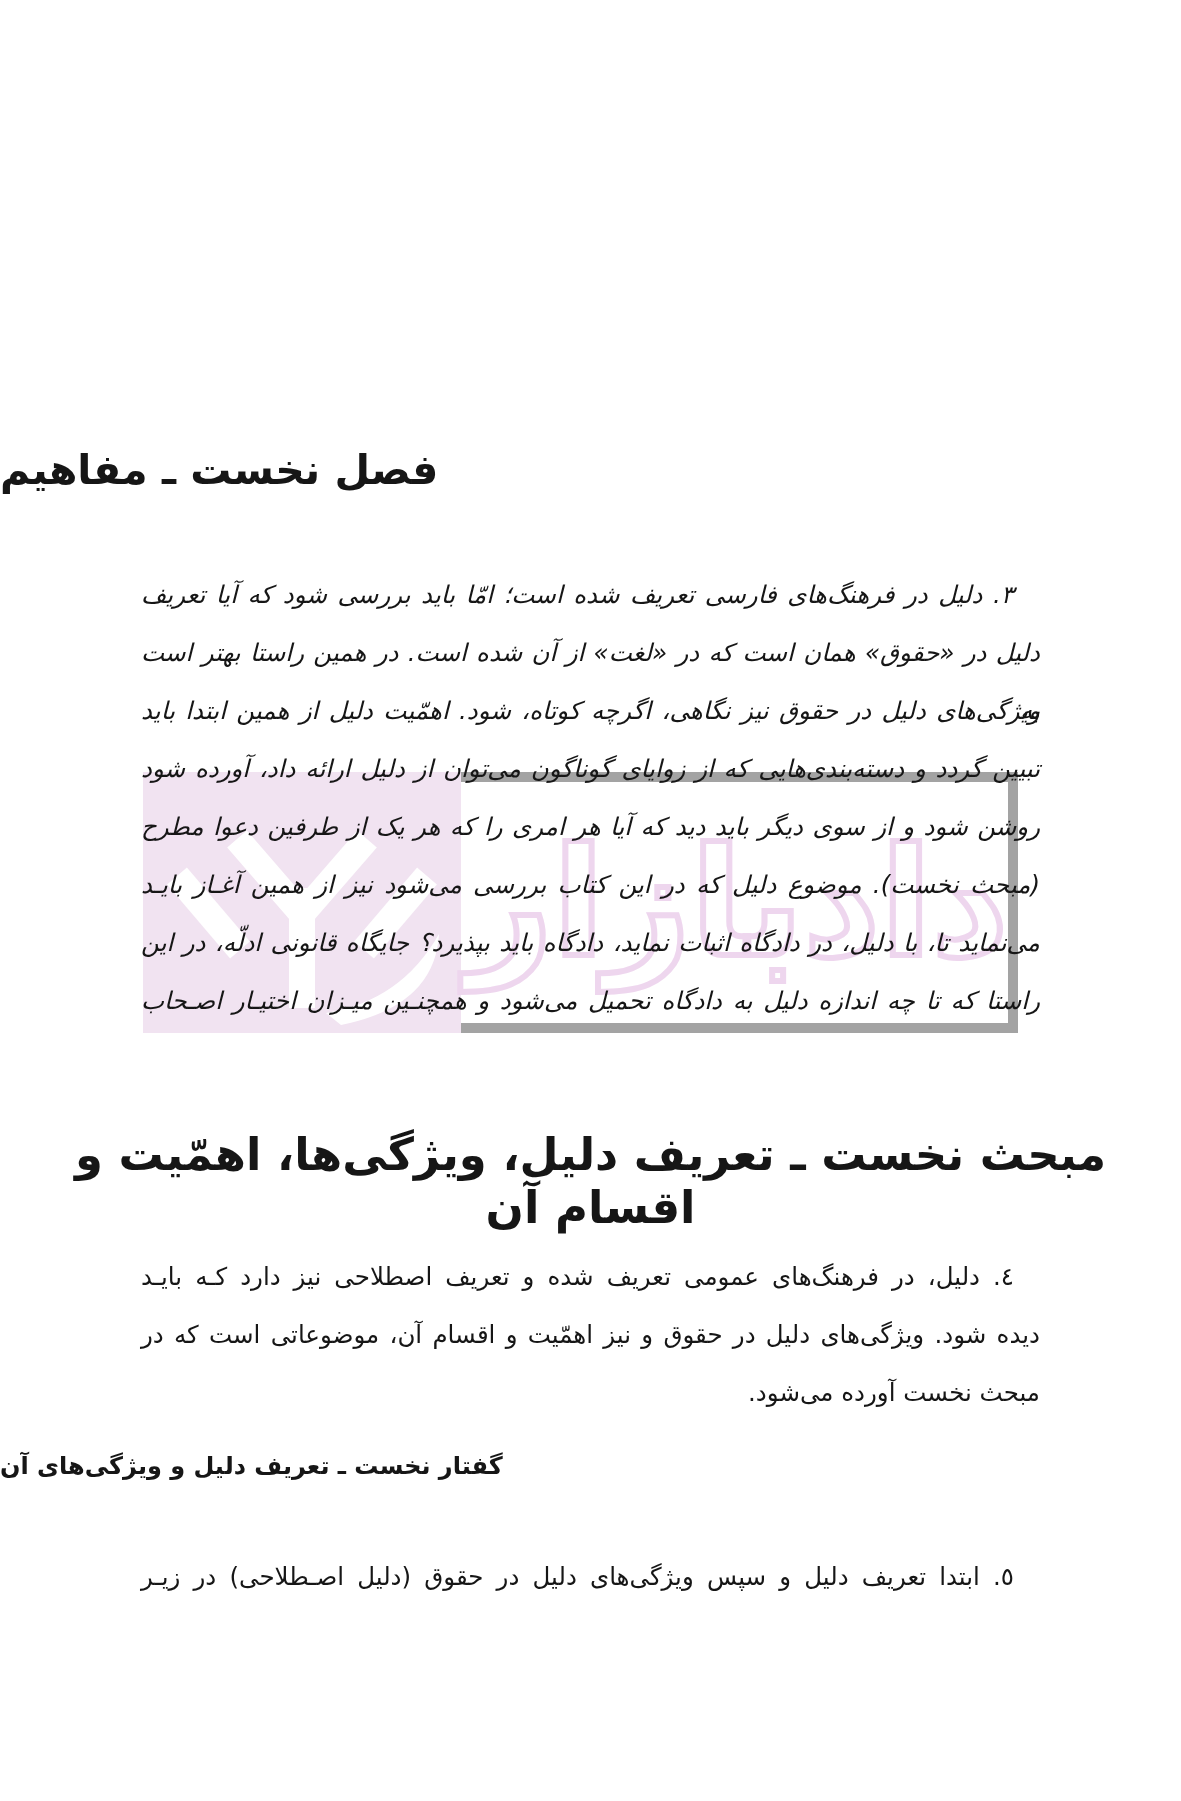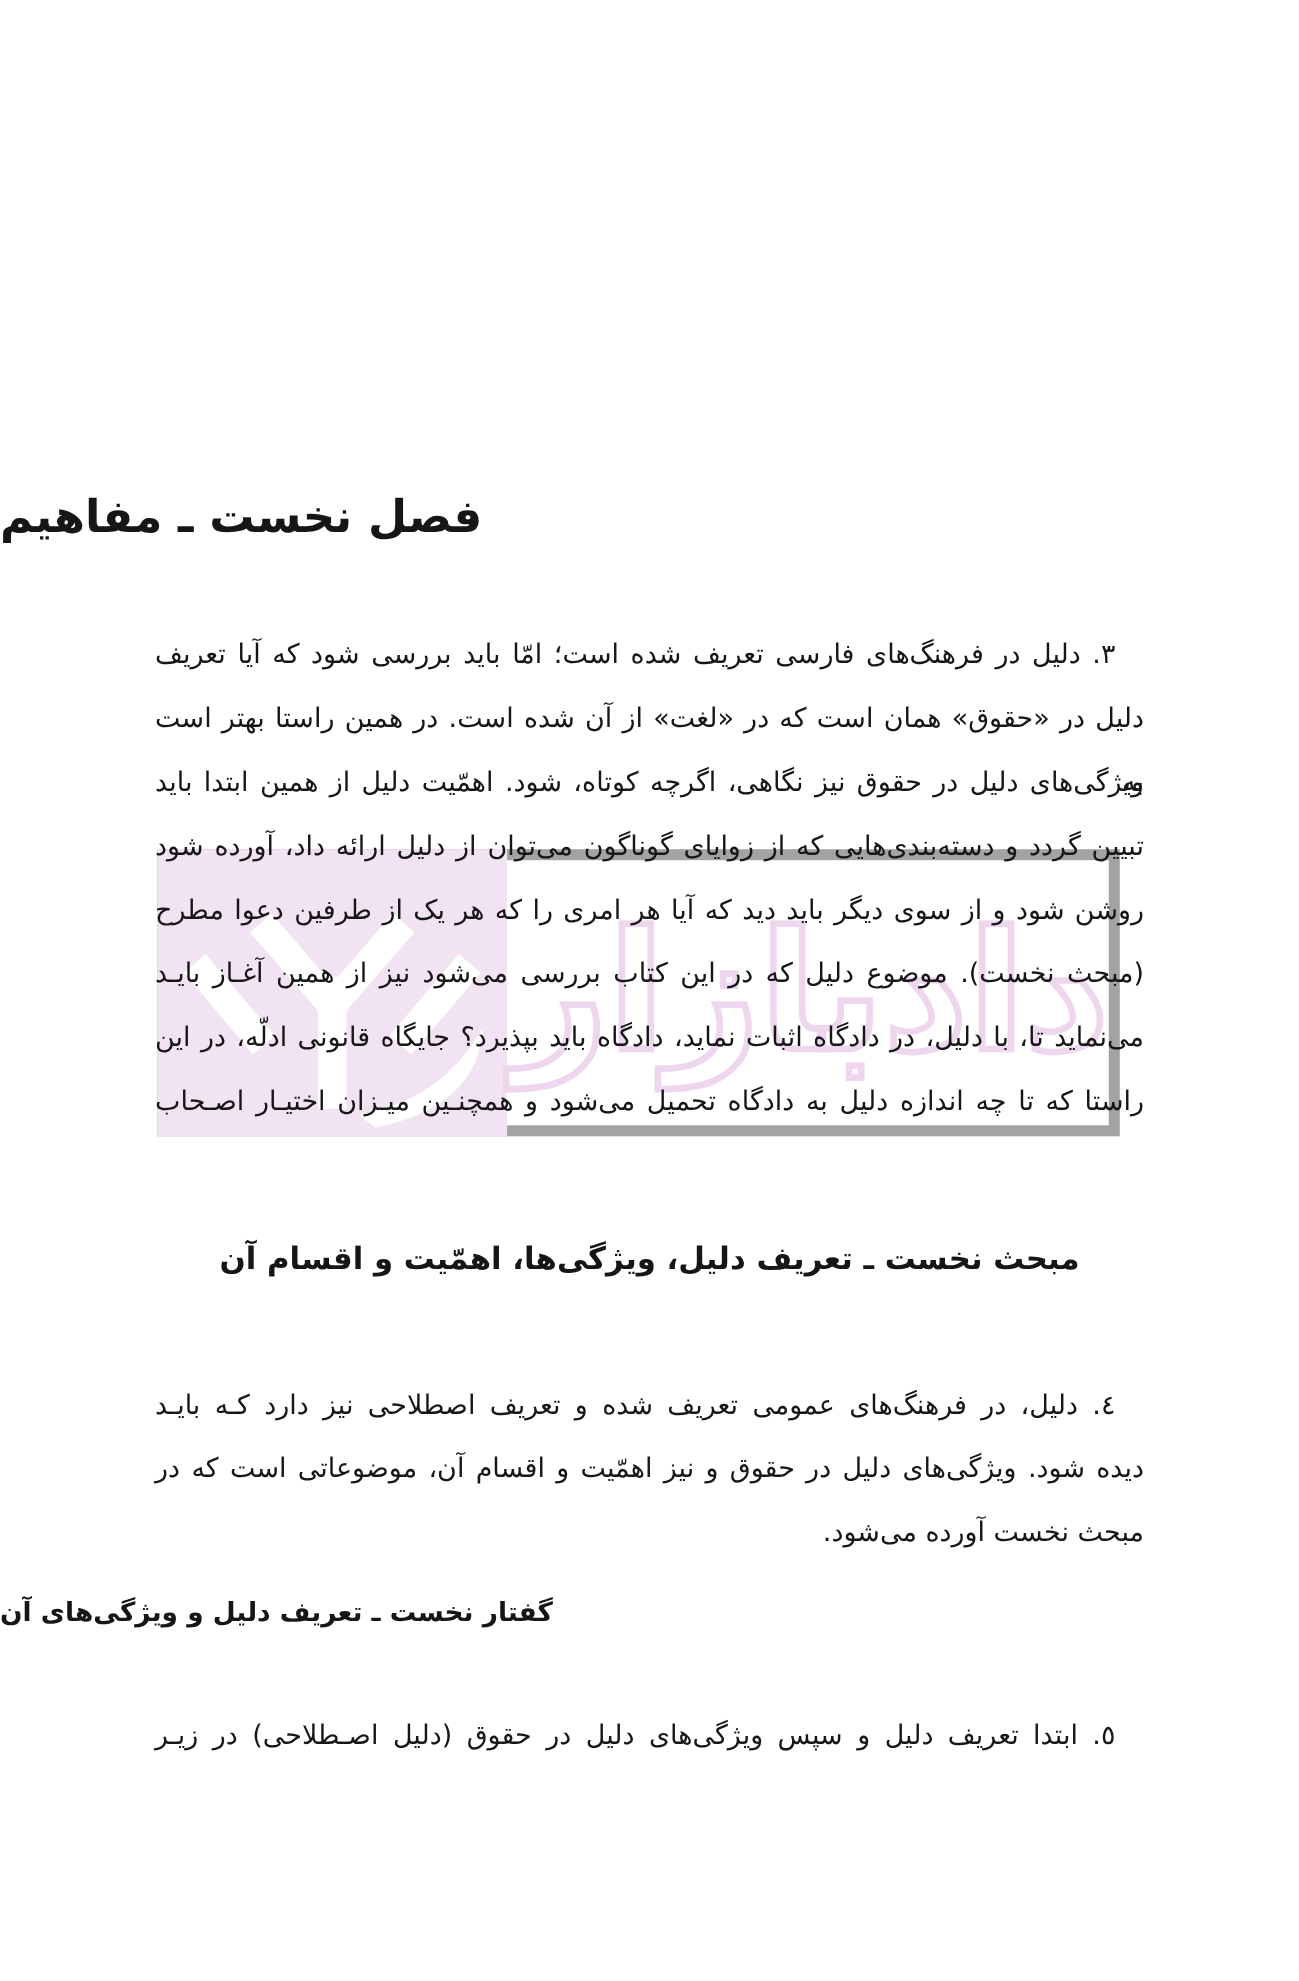--- a/index.html
+++ b/index.html
@@ -60,39 +60,39 @@
     text-align:left;
     font-size:41px;
     font-weight:bold;
   }
   .section-heading{
     position:absolute;
     top:1128px;
     left:0;
     width:100%;
     text-align:center;
-    font-size:28px;
+    font-size:45px;
     font-weight:bold;
   }
   .subsection-heading{
     position:absolute;
     top:1452px;
     left:0;
     width:100%;
     text-align:left;
     font-size:24px;
     font-weight:bold;
   }
   .para{
     position:absolute;
     right:141px;
     width:899px;
     direction:rtl;
   }
-  .para-3{top:566px;}
+  .para-3{top:566px;font-style:italic;}
   .para-4{top:1248px;}
   .para-5{top:1548px;}
   .line{
     height:58px;
     line-height:58px;
     font-size:24.5px;
     text-align:justify;
     text-align-last:justify;
     overflow:visible;
   }

